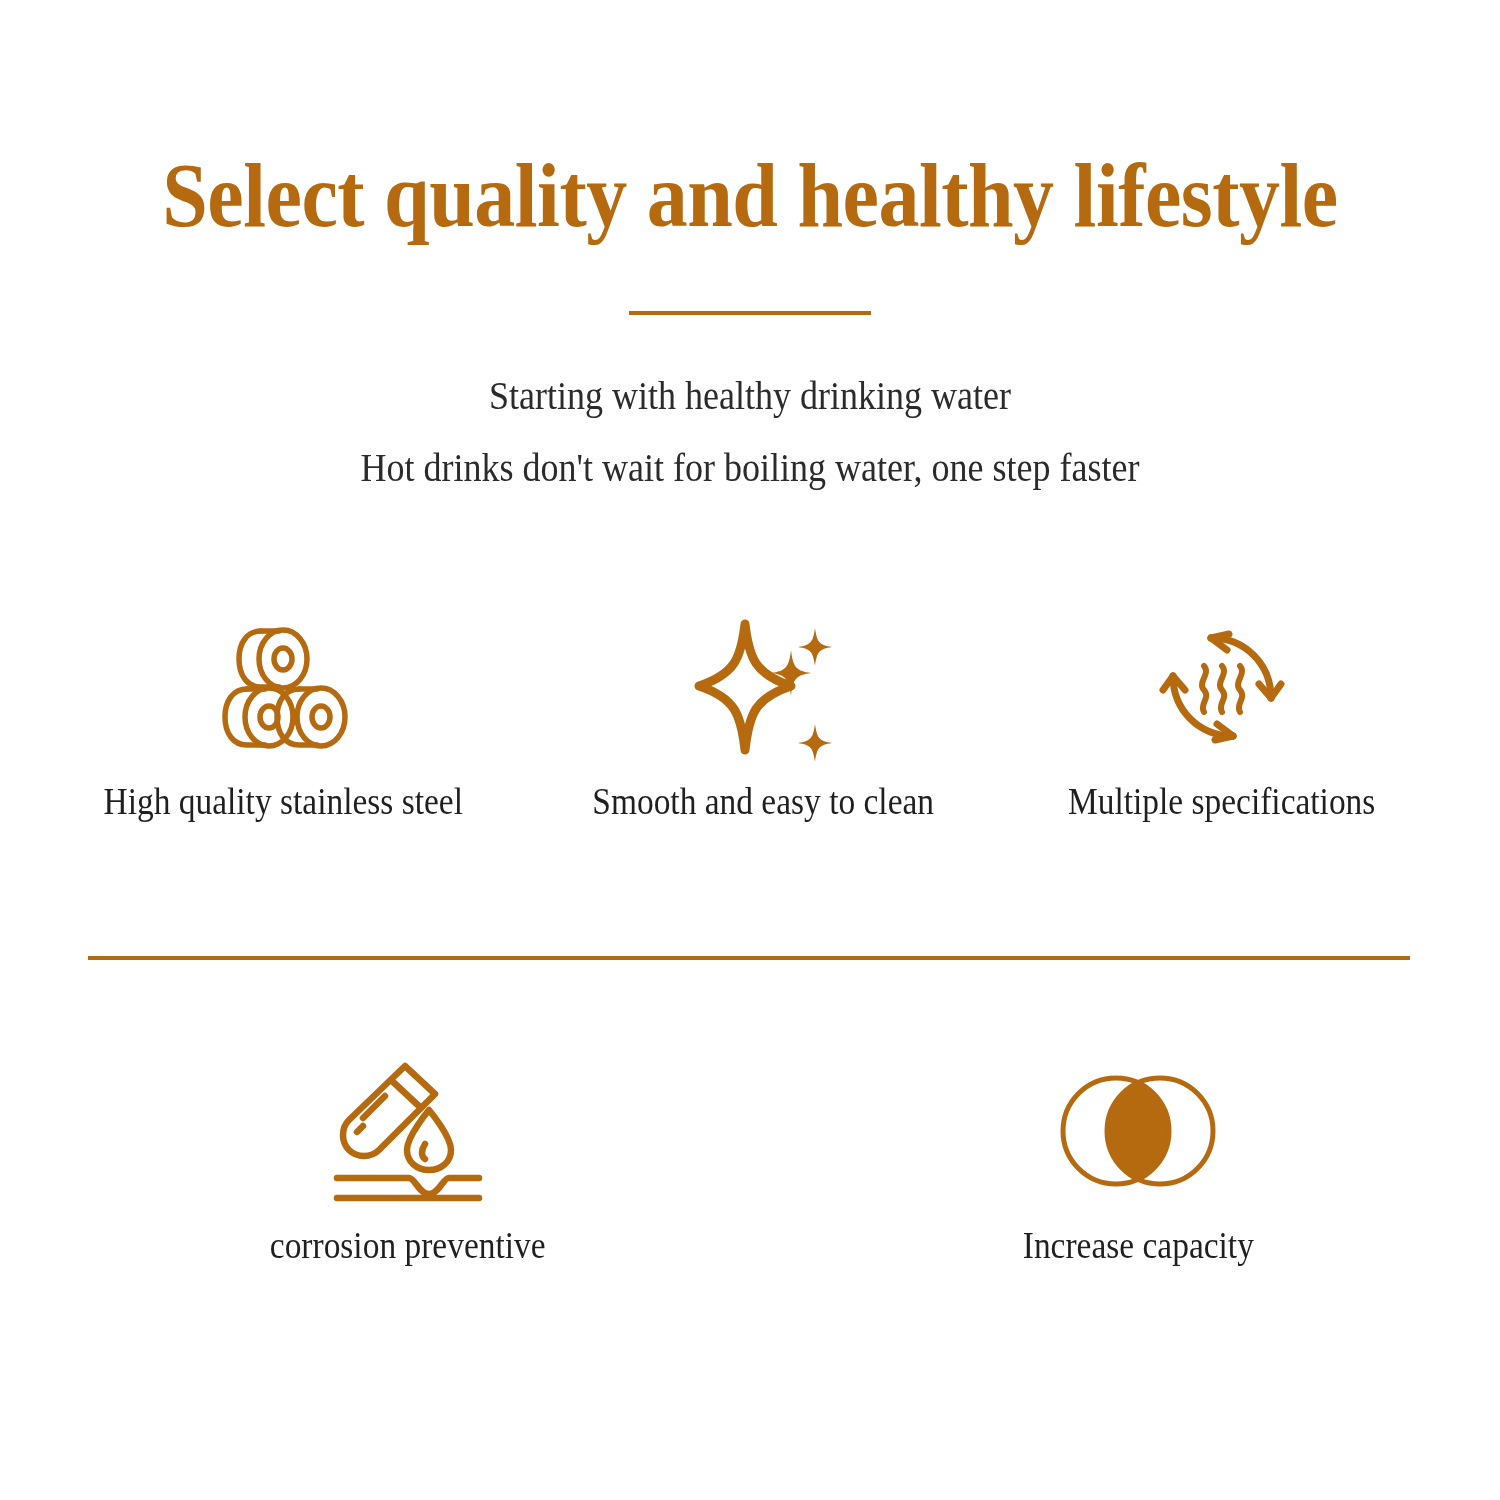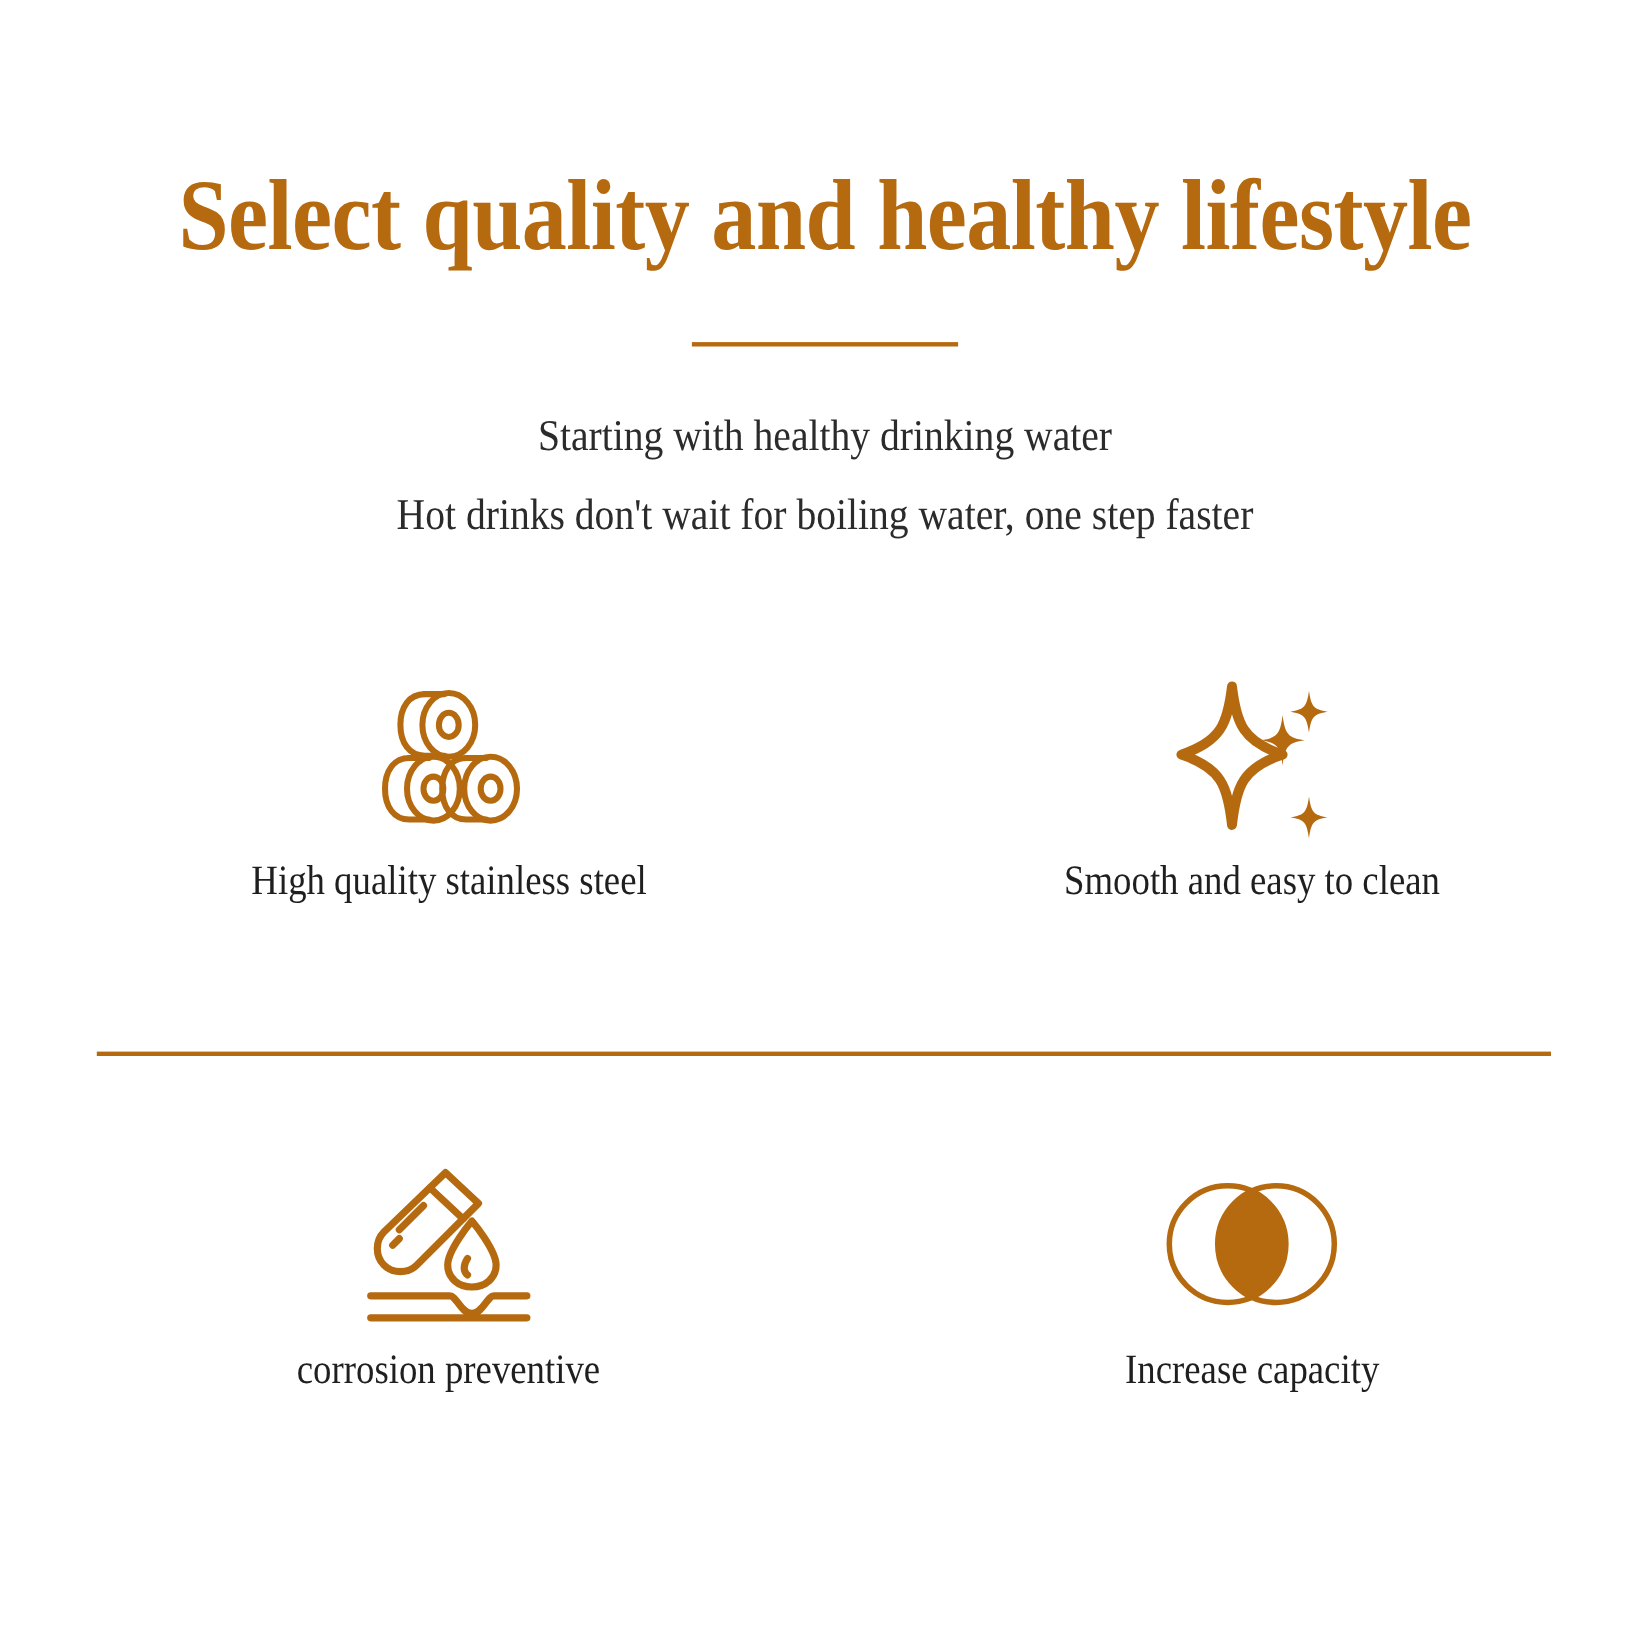--- a/index.html
+++ b/index.html
@@ -173,20 +173,44 @@
                    C130 40 128 37 115 35 C128 33 130 30 132 16 Z" fill="#B56A10"></path>
           <path d="M108 38 C110 55 113 59 128 61 C113 63 110 67 108 84
                    C106 67 103 63 88 61 C103 59 106 55 108 38 Z" fill="#B56A10"></path>
           <path d="M132 112 C134 126 136 129 149 131 C136 133 134 136 132 150
                    C130 136 128 133 115 131 C128 129 130 126 132 112 Z" fill="#B56A10"></path>
         </svg>
       </div>
       <div class="feature-label">Smooth and easy to clean</div>
     </div>
 
+    <div class="feature">
+      <div class="feature-icon">
+        <svg width="126" height="126" viewBox="0 0 126 126" fill="none" stroke="#B56A10" stroke-width="7" stroke-linecap="round" stroke-linejoin="round">
+
+          <path d="M52 14 C86 14 112 40 112 74"></path>
+          <path d="M52 14 L68 26"></path>
+          <path d="M52 14 L70 10"></path>
+
+          <path d="M74 112 C40 112 14 86 14 52"></path>
+          <path d="M74 112 L58 100"></path>
+          <path d="M74 112 L56 116"></path>
+
+          <path d="M14 52 L26 66"></path>
+          <path d="M14 52 L4 66"></path>
+          <path d="M112 74 L100 60"></path>
+          <path d="M112 74 L122 60"></path>
+
+          <path d="M45 42 C52 50 38 58 45 66 C52 74 40 80 45 88" stroke-width="6"></path>
+          <path d="M63 42 C70 50 56 58 63 66 C70 74 58 80 63 88" stroke-width="6"></path>
+          <path d="M81 42 C88 50 74 58 81 66 C88 74 76 80 81 88" stroke-width="6"></path>
+        </svg>
+      </div>
+      <div class="feature-label">Multiple specifications</div>
+    </div>
 
   </div>
 
   <div class="section-rule"></div>
 
   <div class="features-row features-row-2">
 
     <div class="feature">
       <div class="feature-icon">
         <svg width="150" height="142" viewBox="0 0 150 142" fill="none" stroke="#B56A10" stroke-width="6.5" stroke-linecap="round" stroke-linejoin="round">

